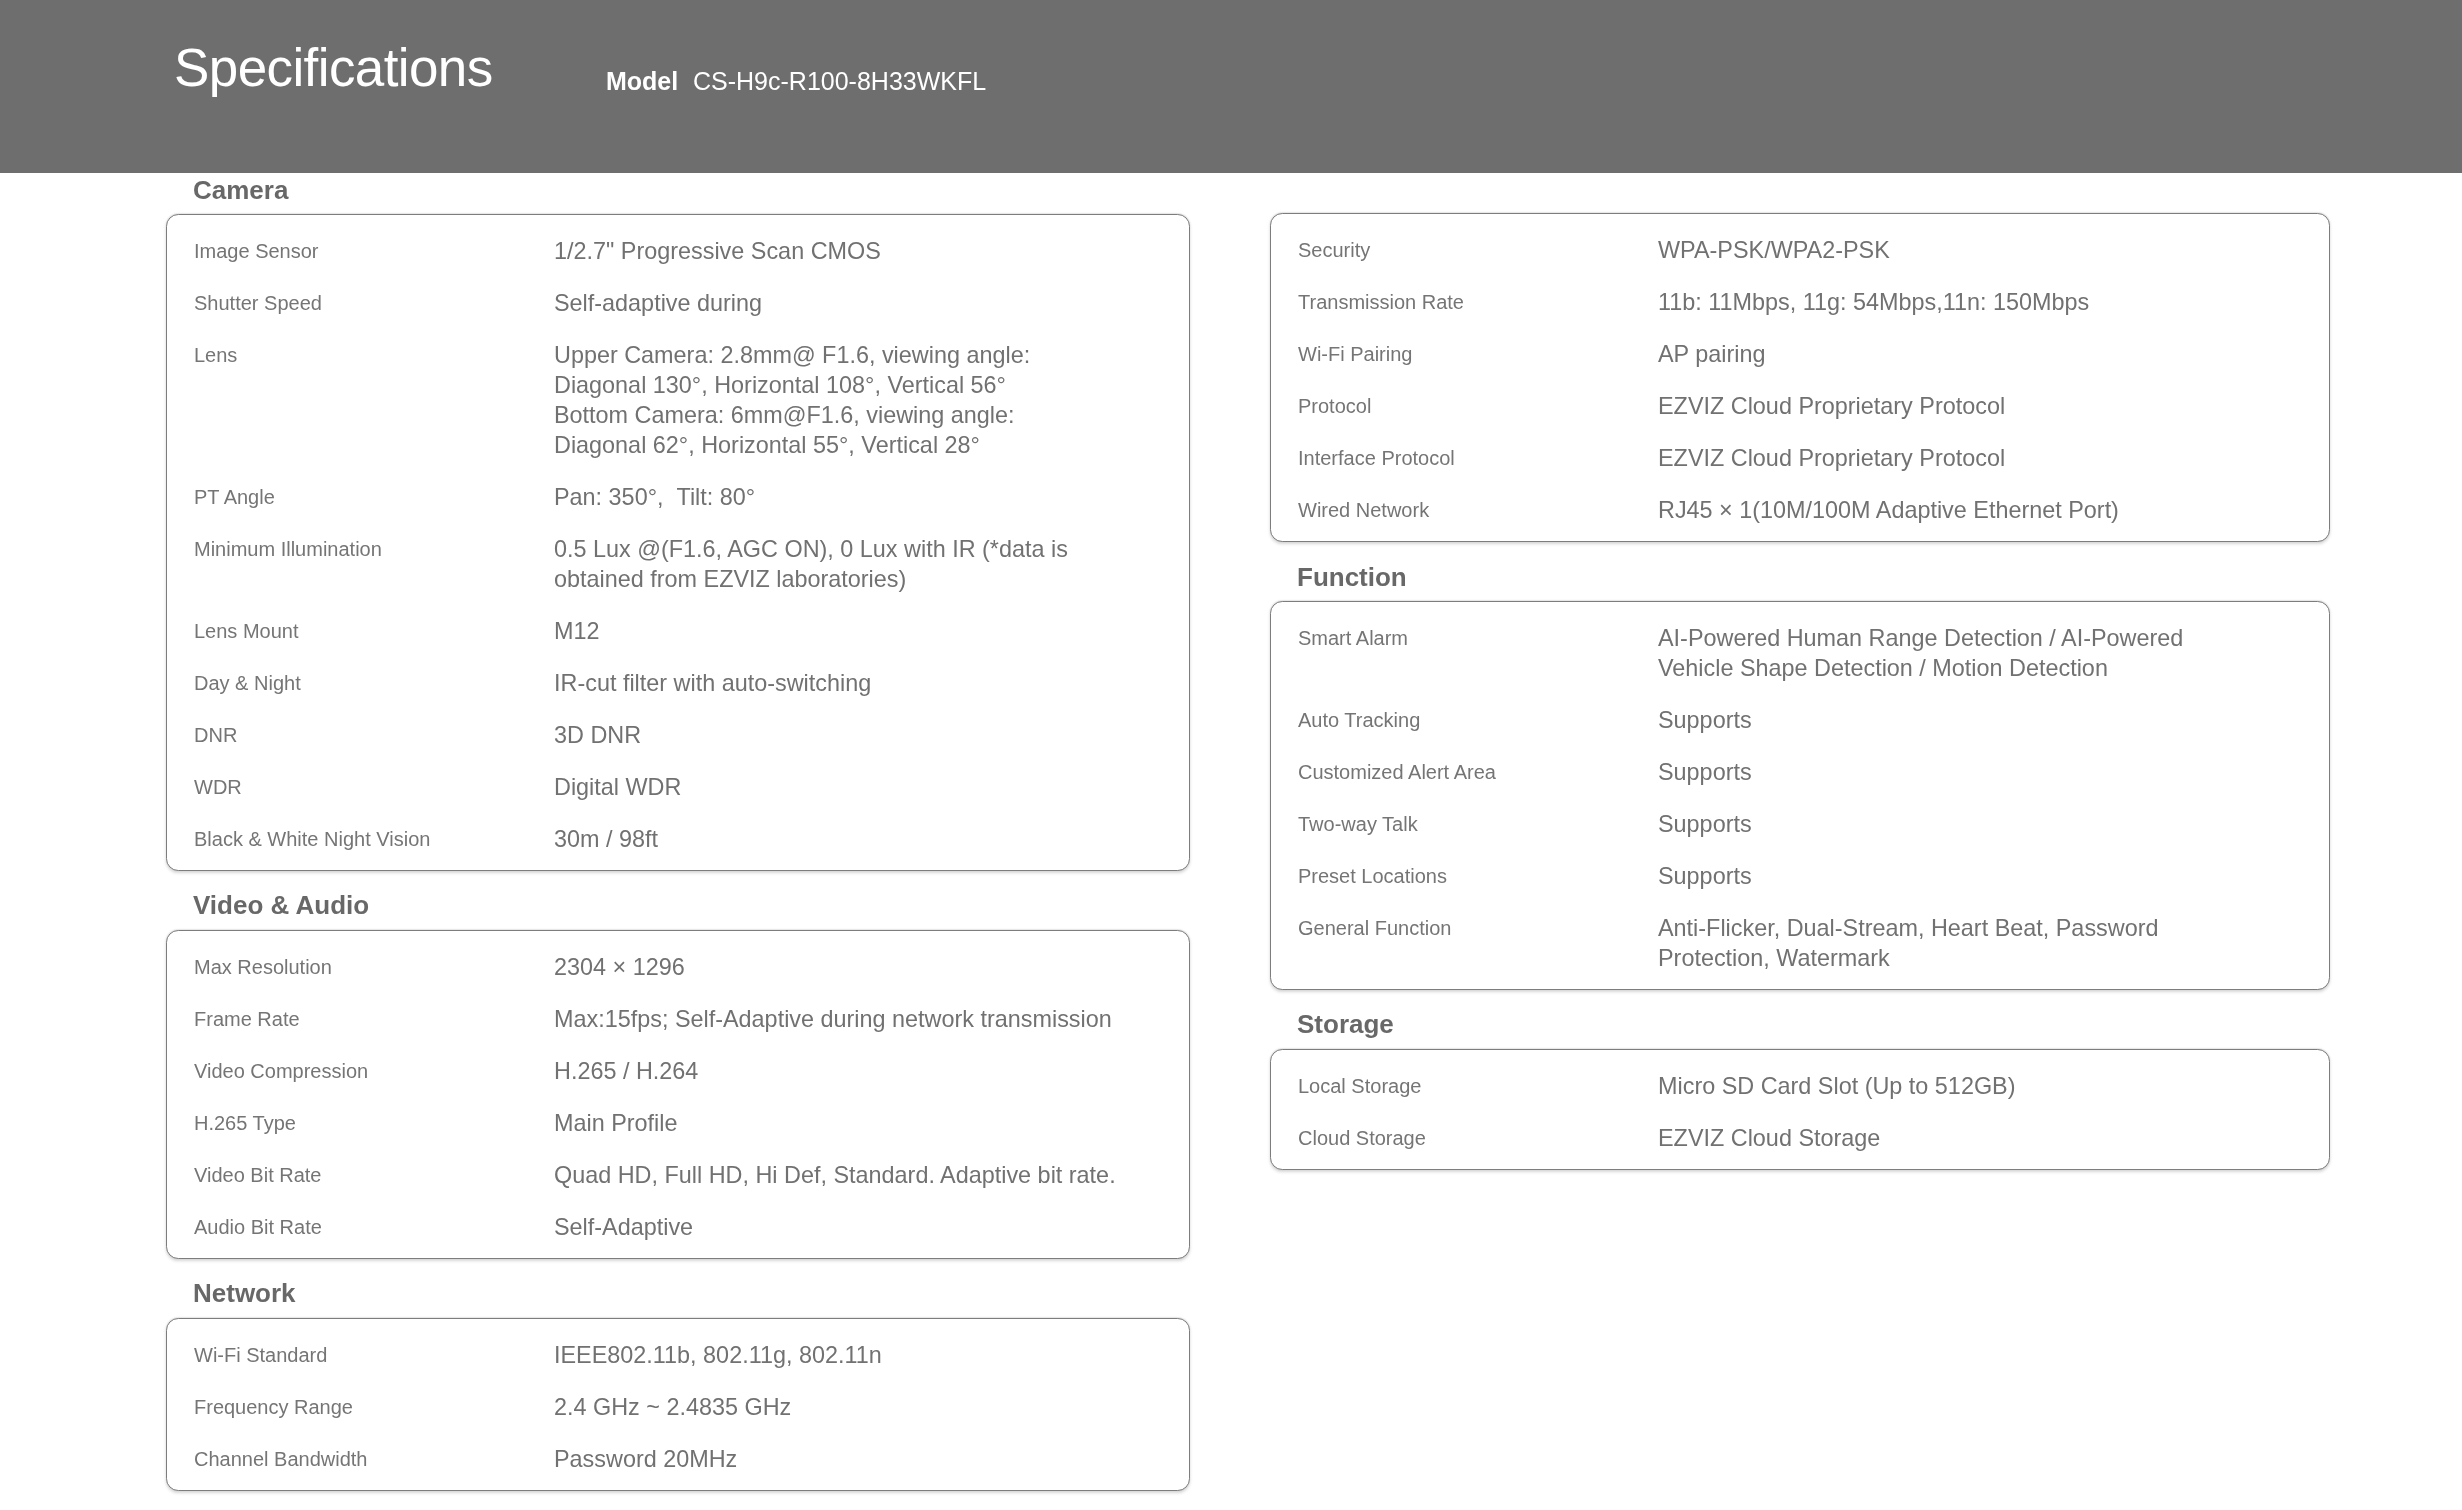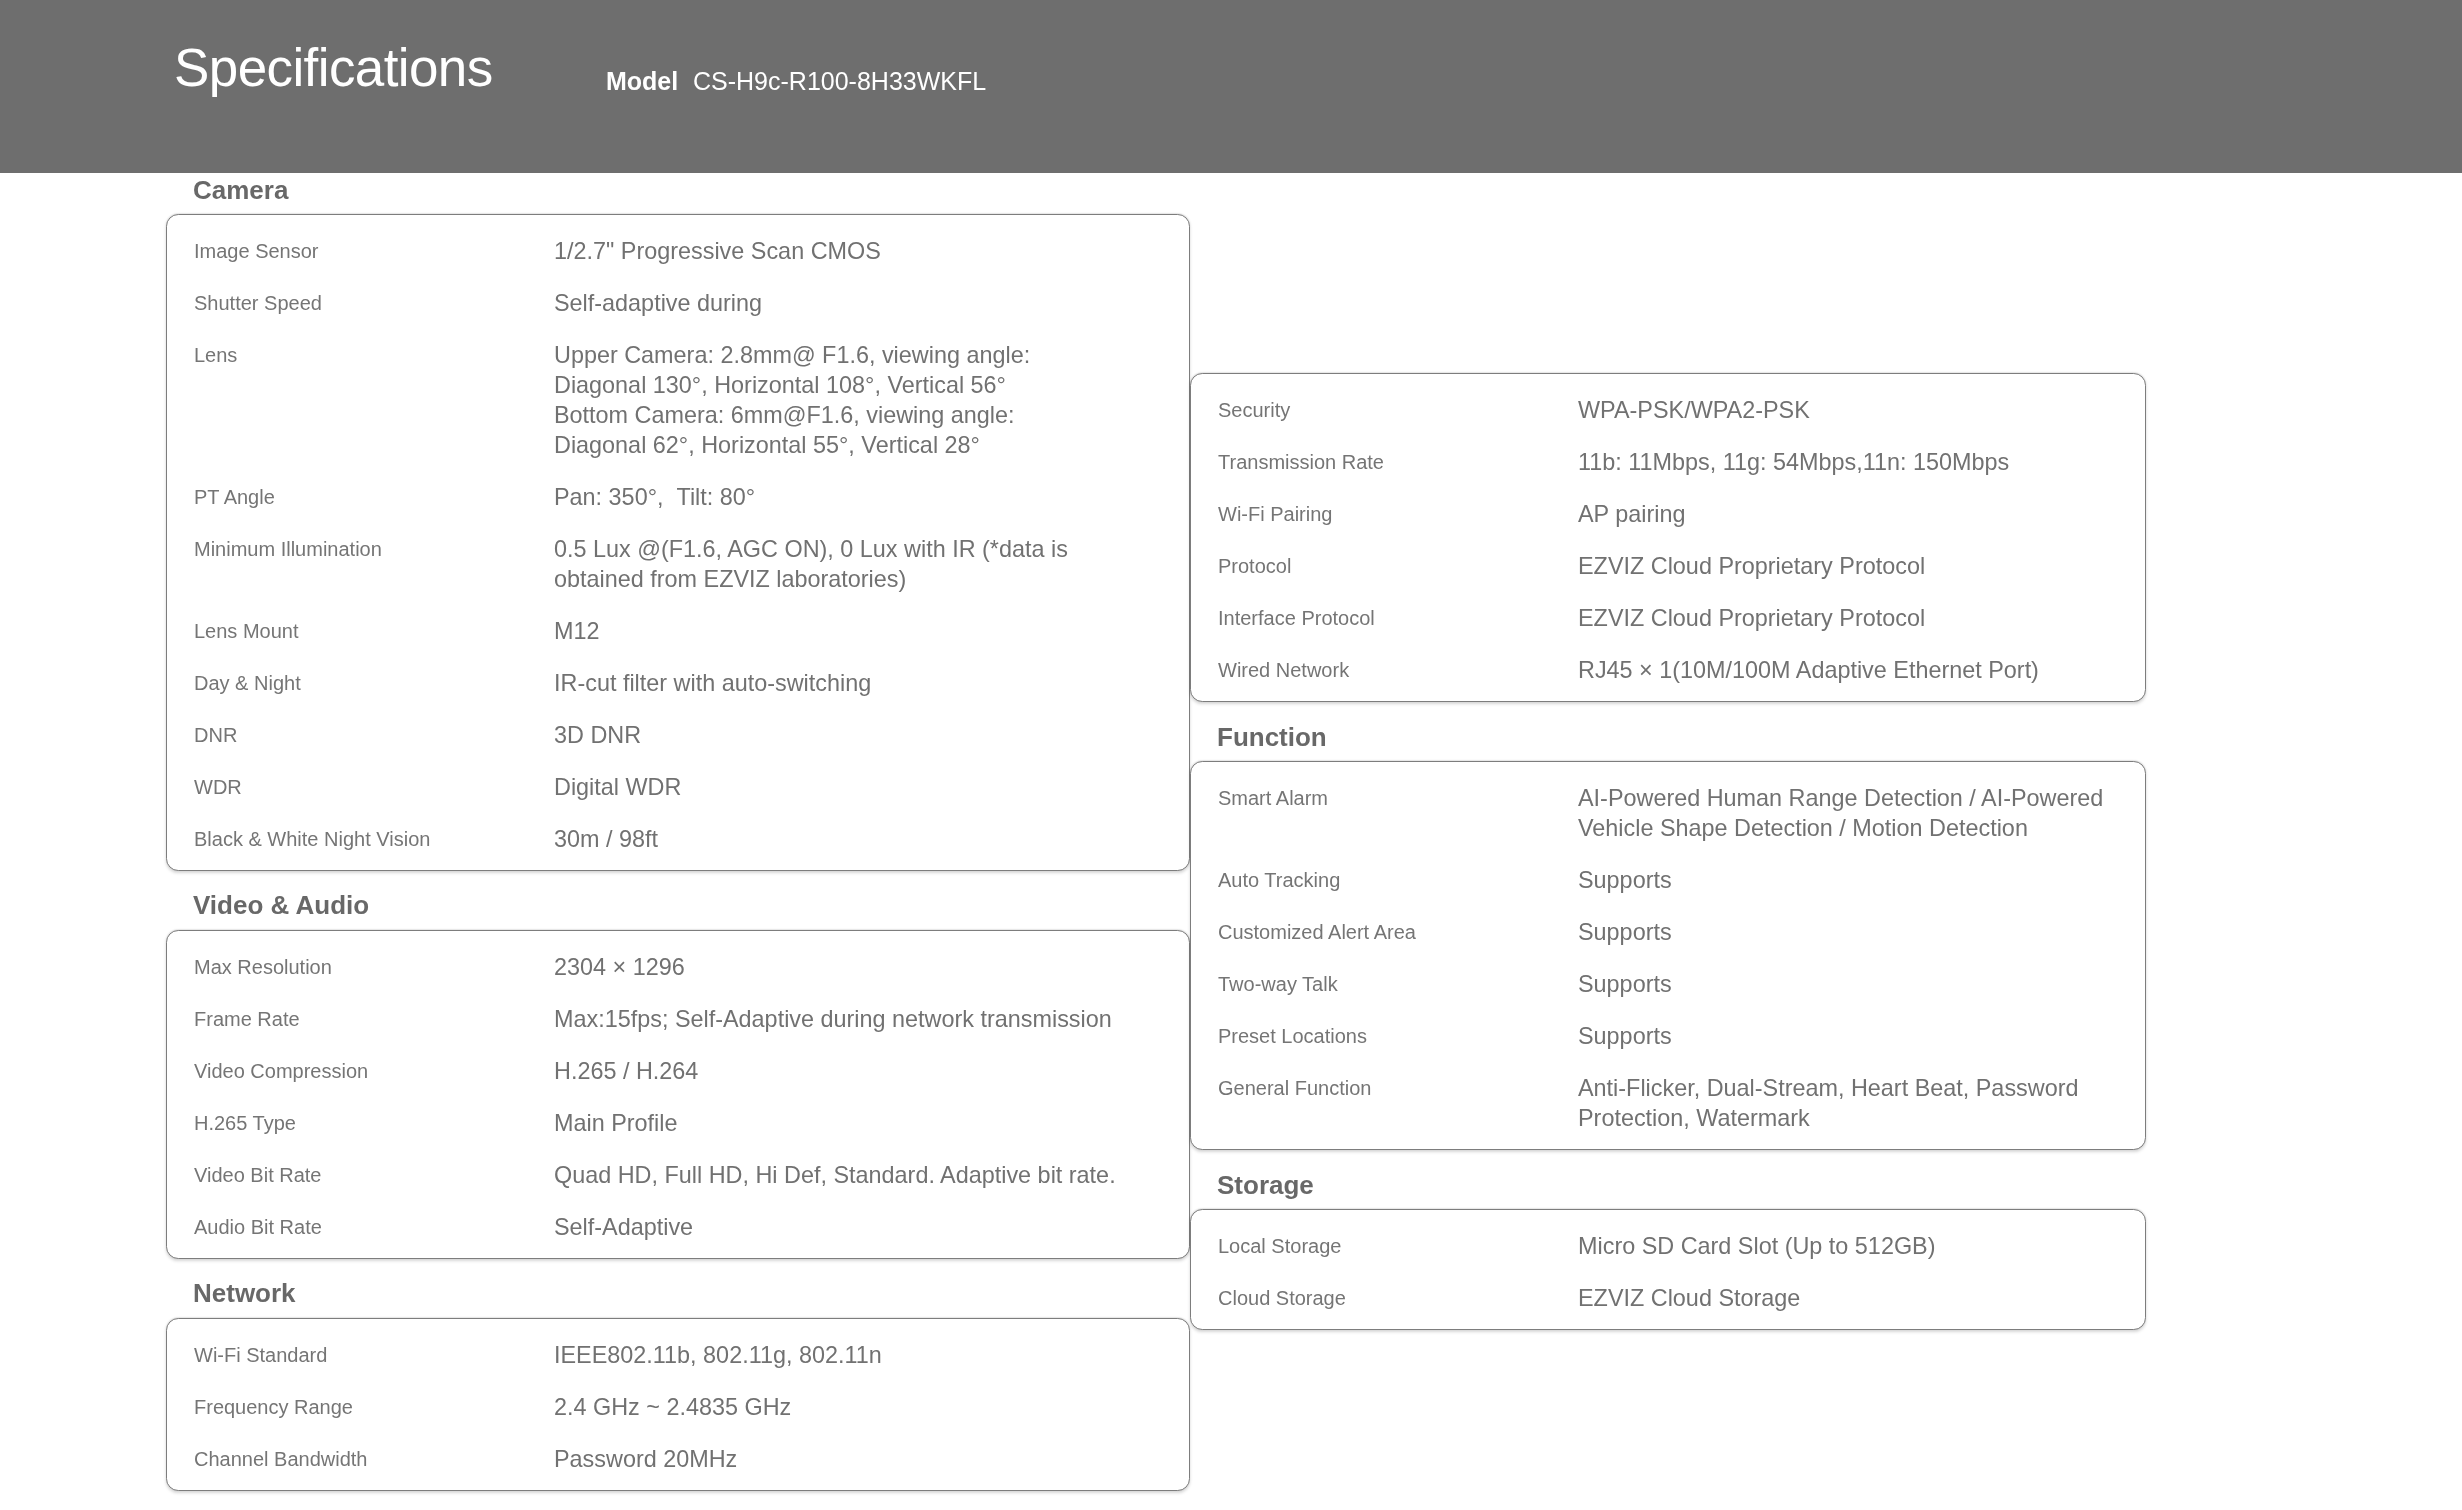--- a/index.html
+++ b/index.html
@@ -21,25 +21,25 @@
   .model {
     position: absolute; left: 606px; top: 69px;
     display: flex; align-items: baseline; gap: 14.8px;
     color: var(--header-text, #ffffff);
   }
   .model-label { font-size: 25px; font-weight: 700; line-height: 1; }
   .model-value { font-size: 25px; font-weight: 400; line-height: 1; }
 
   .spec-main {
     position: absolute; top: 155px; left: 166px;
-    display: flex; align-items: center;
+    display: flex; gap: 80px; align-items: flex-start;
   }
   .column { display: flex; flex-direction: column; }
   .column-left  { width: 1024px; }
-  .column-right { width: 956px; }
+  .column-right { width: 1060px; }
 
   .section-title {
     margin: 18.5px 0 7.4px 27px;
     font-size: 26px; line-height: 33px; font-weight: 700;
     color: var(--section-title-text, #686868);
   }
   .section.no-title > .spec-card { margin-top: 58px; }
 
   .spec-card {
     border: 1.5px solid var(--card-border, #7d7d7d);

